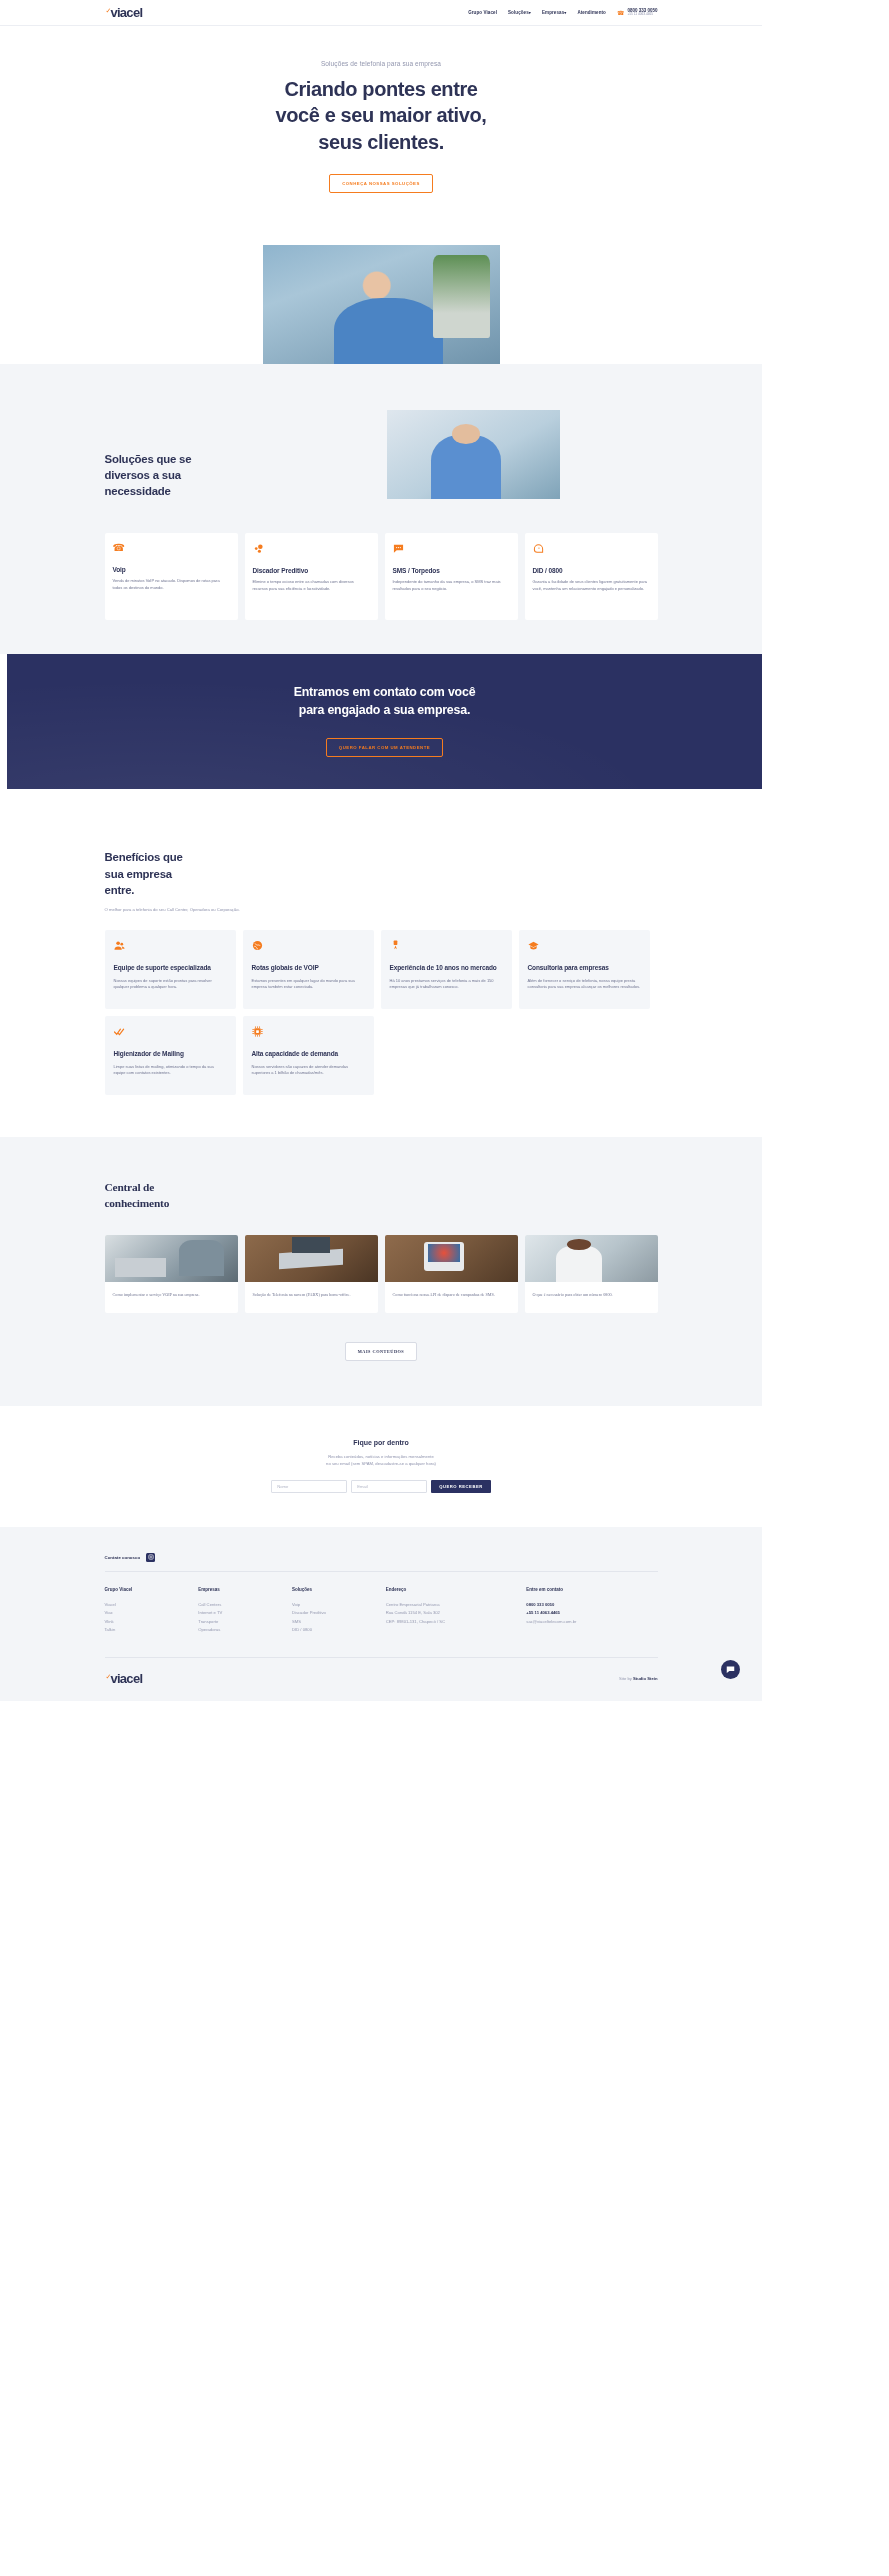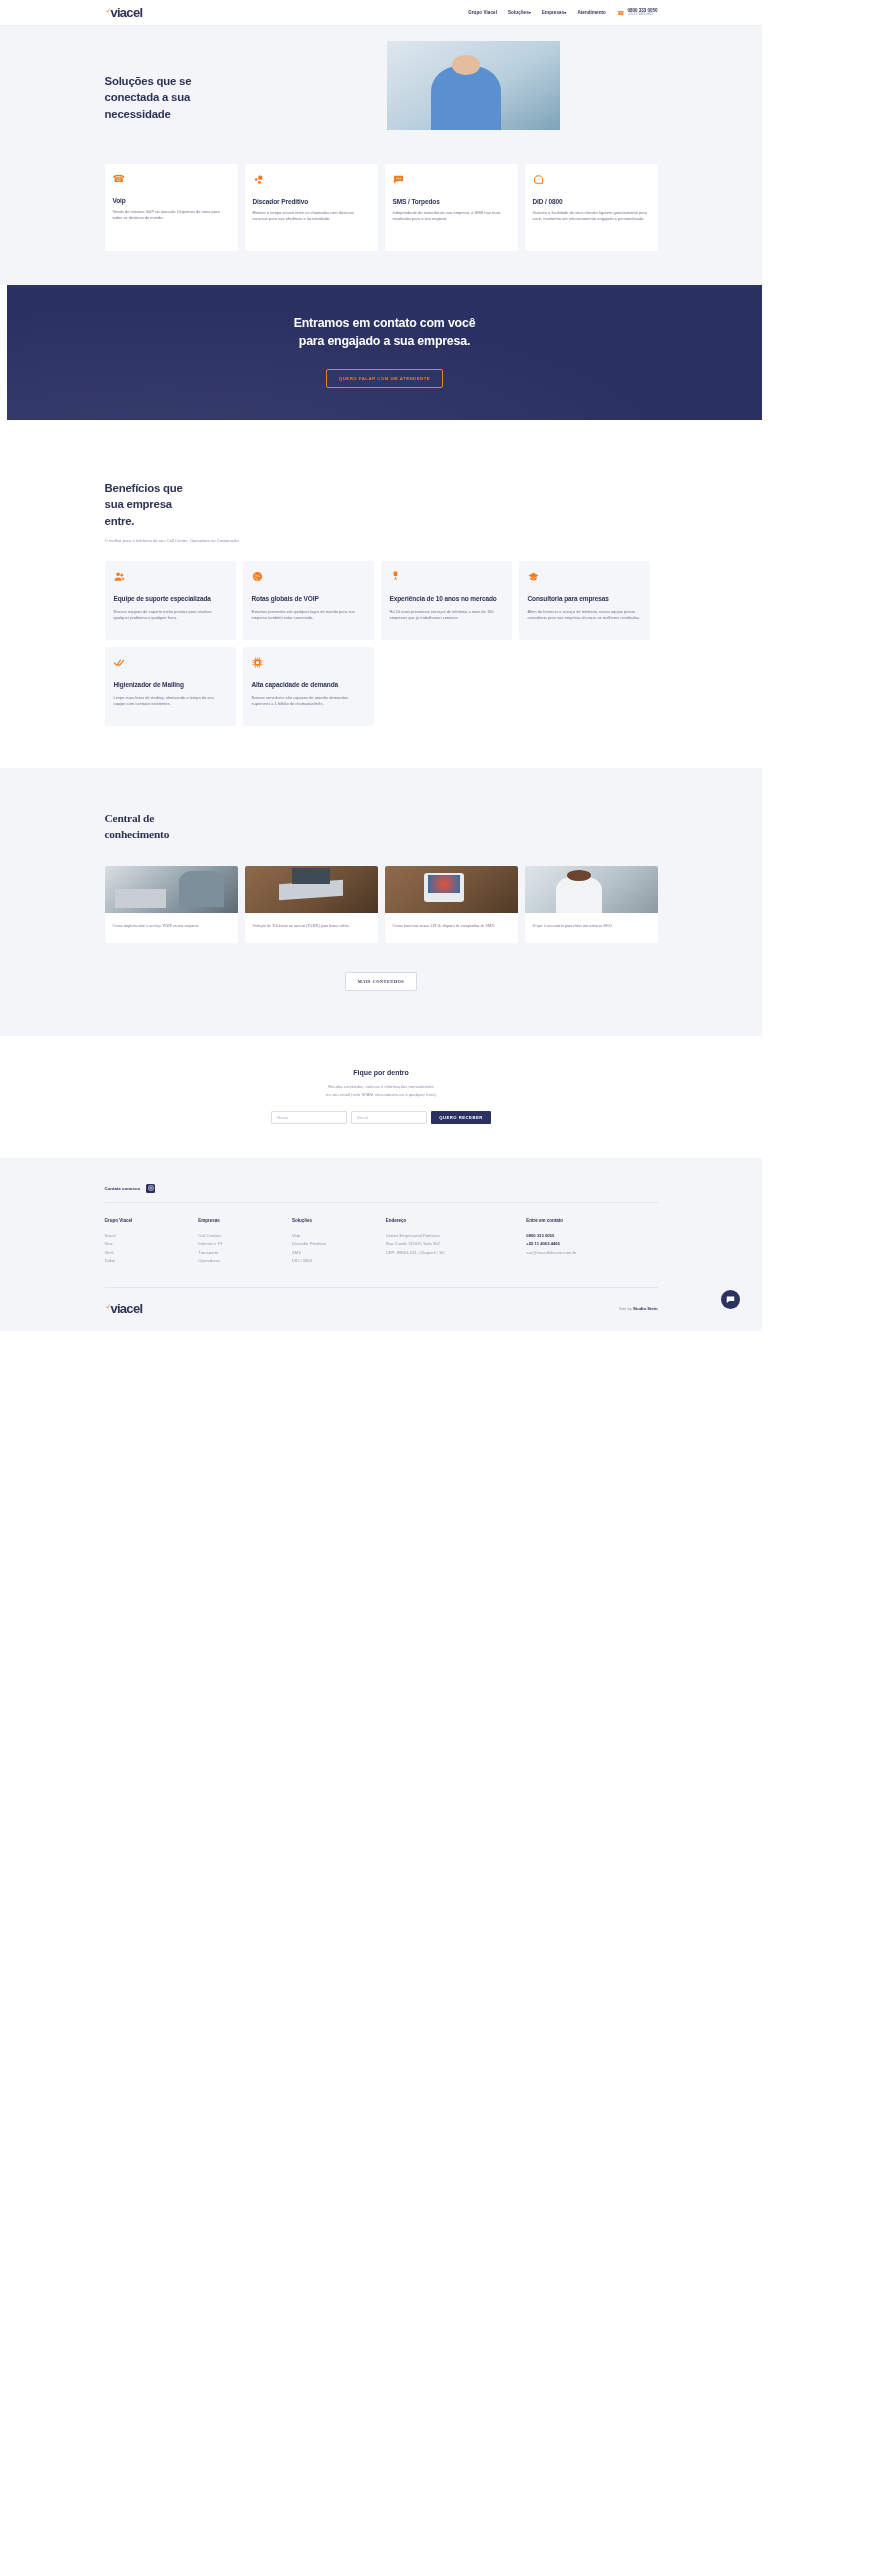--- a/index.html
+++ b/index.html
@@ -100,21 +100,21 @@
   .ph.p2::after { content:''; position:absolute; left:36%; top:4%; width:28%; height:34%; background:#3e4a55; }
   .ph.p3 { background: linear-gradient(140deg,#8f6b4c,#76573c 50%,#513a27); }
   .ph.p3::before { content:''; position:absolute; left:30%; top:14%; width:30%; height:62%; background:#e8eaec; border-radius:3px; }
   .ph.p3::after { content:''; position:absolute; left:33%; top:18%; width:24%; height:38%; background:radial-gradient(circle at 50% 50%,#e8503a,#2f6ea8); }
   .ph.p4 { background: linear-gradient(140deg,#dfe6ea,#b7c4cb 55%,#8d9aa2); }
   .ph.p4::before { content:''; position:absolute; left:24%; top:22%; width:34%; height:78%; background:#f2f3f4; border-radius:34% 34% 0 0; }
   .ph.p4::after { content:''; position:absolute; left:32%; top:8%; width:18%; height:24%; background:#6b4530; border-radius:50%; }
 
   
   .band-gray { background: #f3f5f8; padding: 0 0 34px; }
-  .sol-top { width: 553px; margin: 0 auto; display: flex; align-items: center; padding-top: 15px; }
+  .sol-top { width: 553px; margin: 0 auto; display: flex; align-items: flex-end; padding-top: 46px; }
   .sol-head {
     width: 247px; padding-top: 24px;
     font-size: 11.4px; line-height: 1.42; font-weight: 700; color: #2e3356;
     letter-spacing: -0.2px;
   }
   .sol-img { width: 173px; height: 89px; margin-left: 35px; }
 
   .cards { width: 553px; margin: 34px auto 0; display: flex; gap: 7px; }
   .card {
     flex: 1; background: #fff; border-radius: 2px; padding: 10px 8px 14px;
@@ -244,26 +244,38 @@
           <span class="phone-ic">☎</span>
           <div>
             <div class="phone-main">0800 333 0050</div>
             <div class="phone-sub">+55 11 4063.4465</div>
           </div>
         </div>
       </div>
     </div>
   </div>
 
+  <div class="hero">
+    <div class="hero-eyebrow">Soluções de telefonia para sua empresa</div>
+    <div class="hero-title">
+      <div>Criando pontes entre</div>
+      <div>você e seu maior ativo,</div>
+      <div>seus clientes.</div>
+    </div>
+    <div class="btn-outline">CONHEÇA NOSSAS SOLUÇÕES</div>
+    <div class="hero-img-wrap">
+      <div class="ph agent"></div>
+    </div>
+  </div>
 
   <div class="band-gray">
     <div class="sol-top">
       <div class="sol-head">
         <div>Soluções que se</div>
-        <div>conectada a sua</div>
+        <div>diversos a sua</div>
         <div>necessidade</div>
       </div>
       <div class="sol-img">
         <div class="ph woman"></div>
       </div>
     </div>
 
     <div class="cards">
       <div class="card">
         <span class="card-ic">☎</span>

